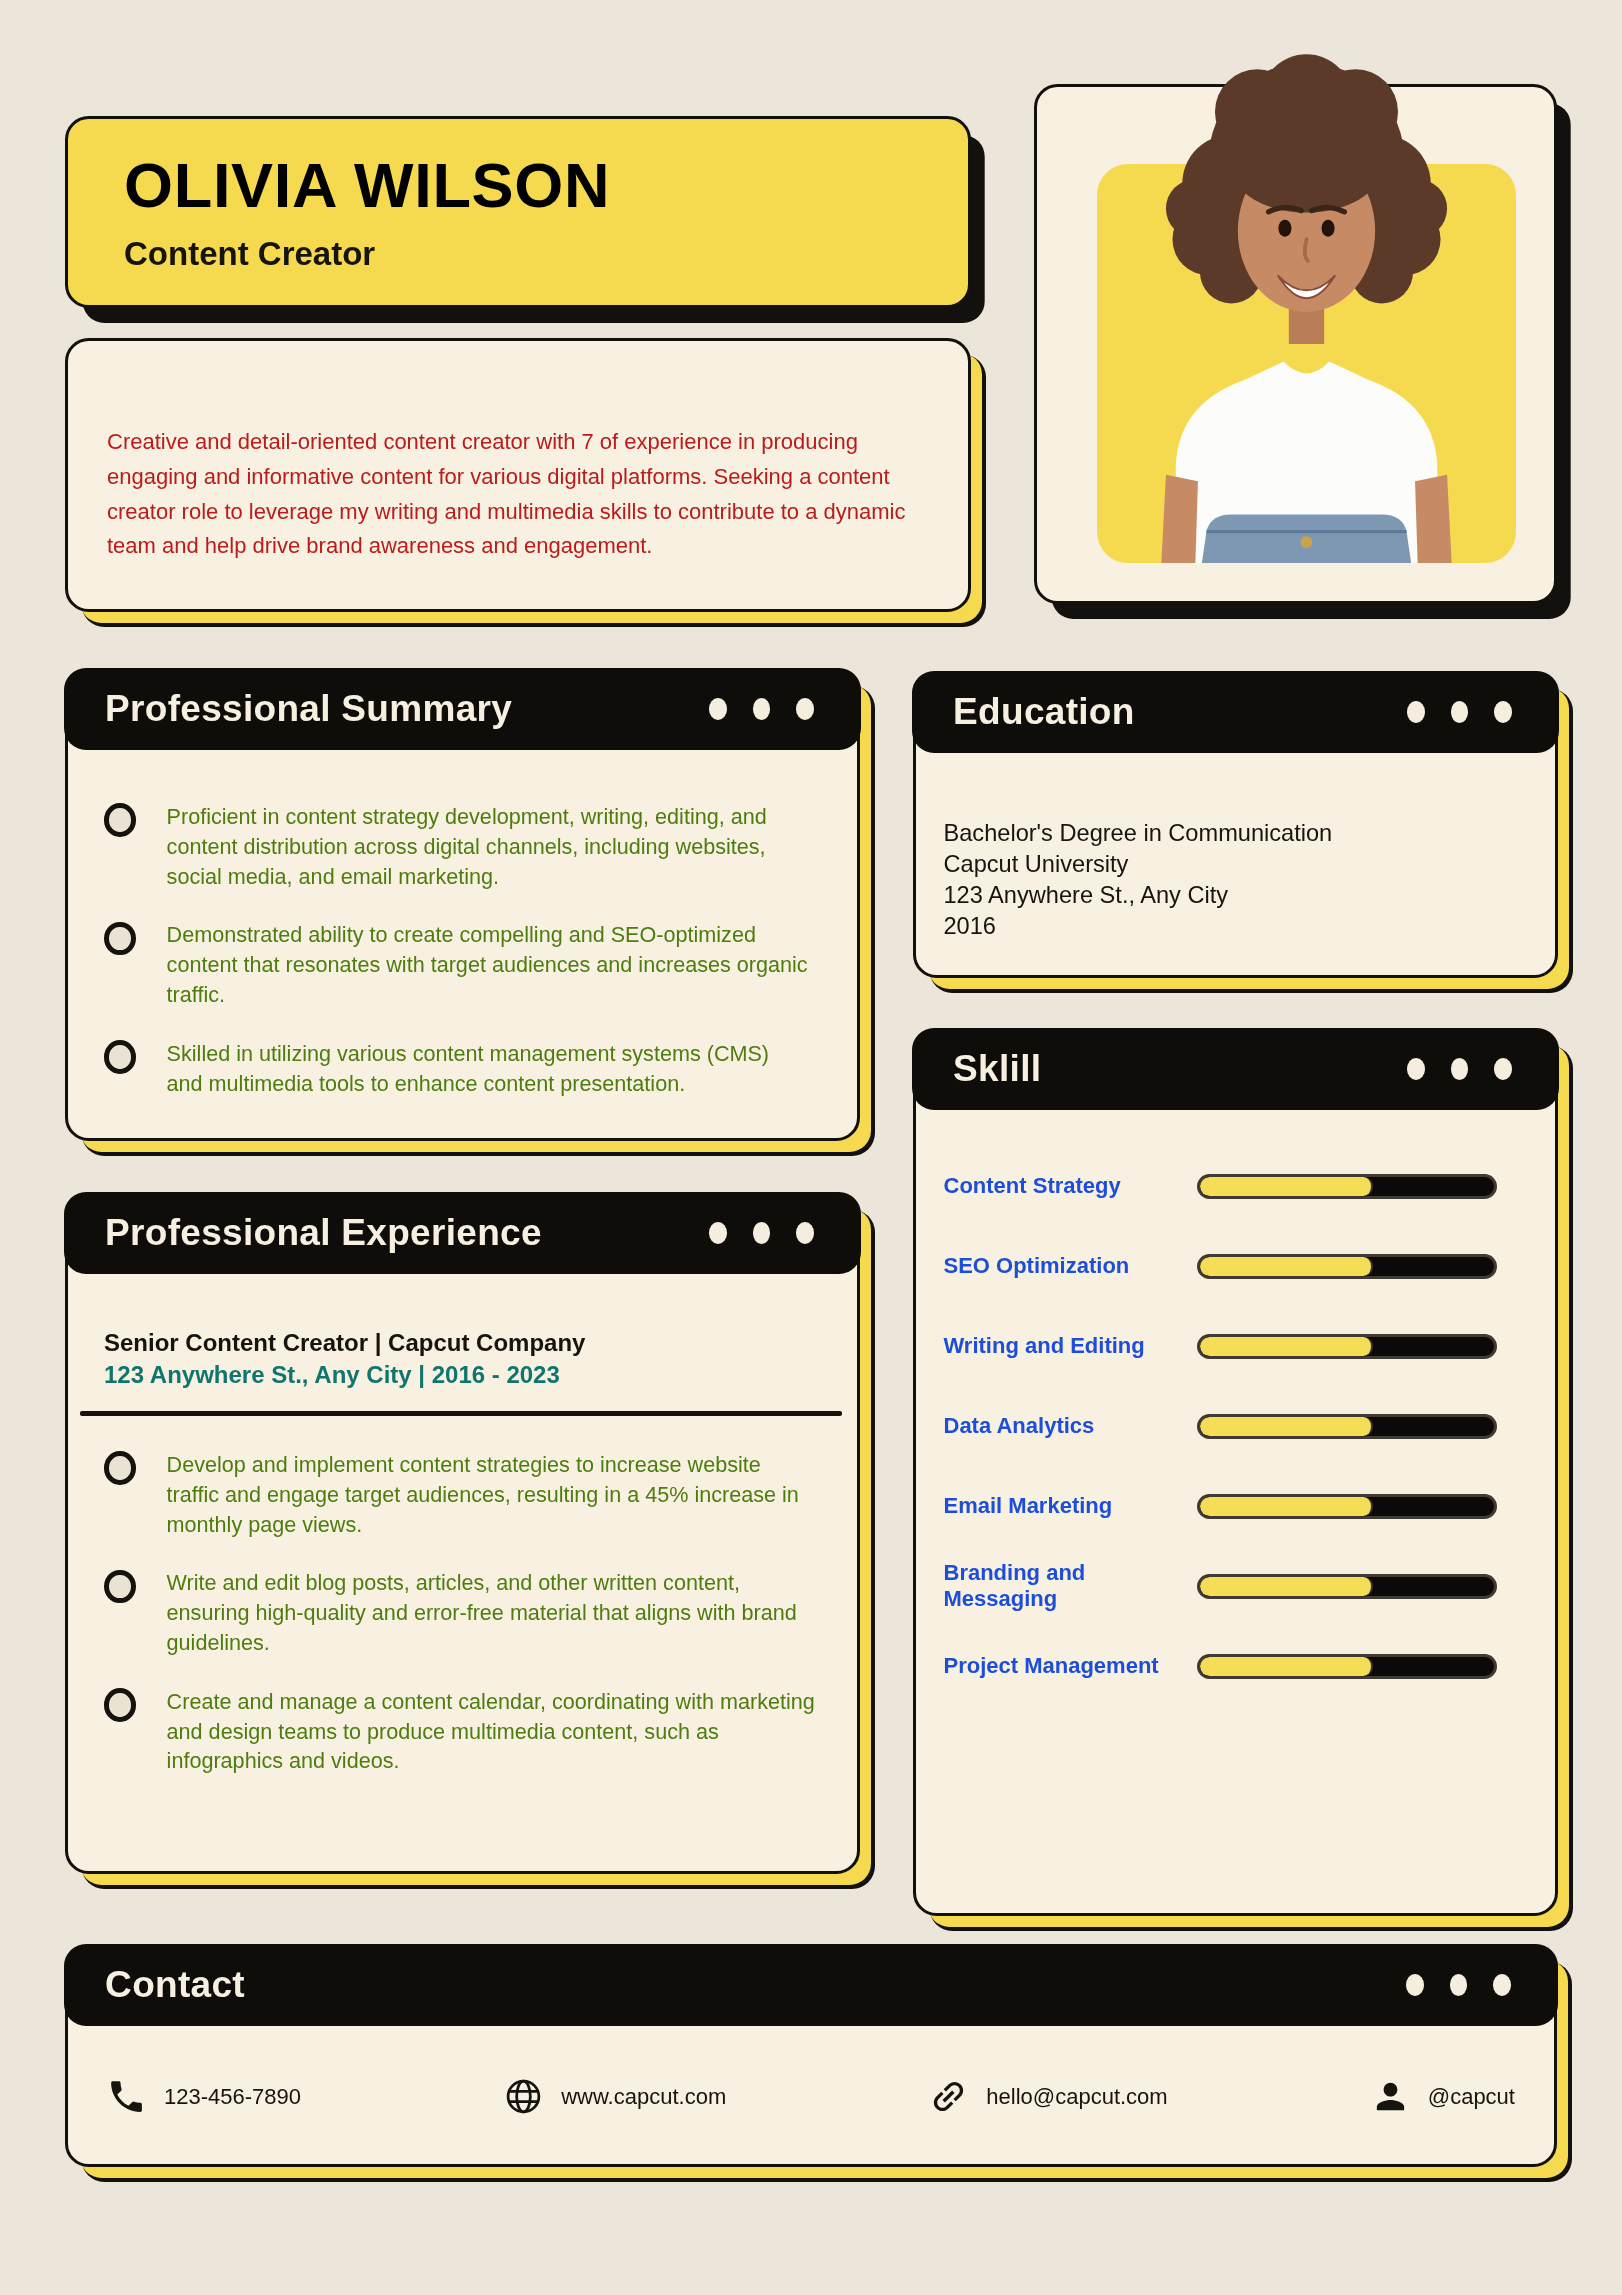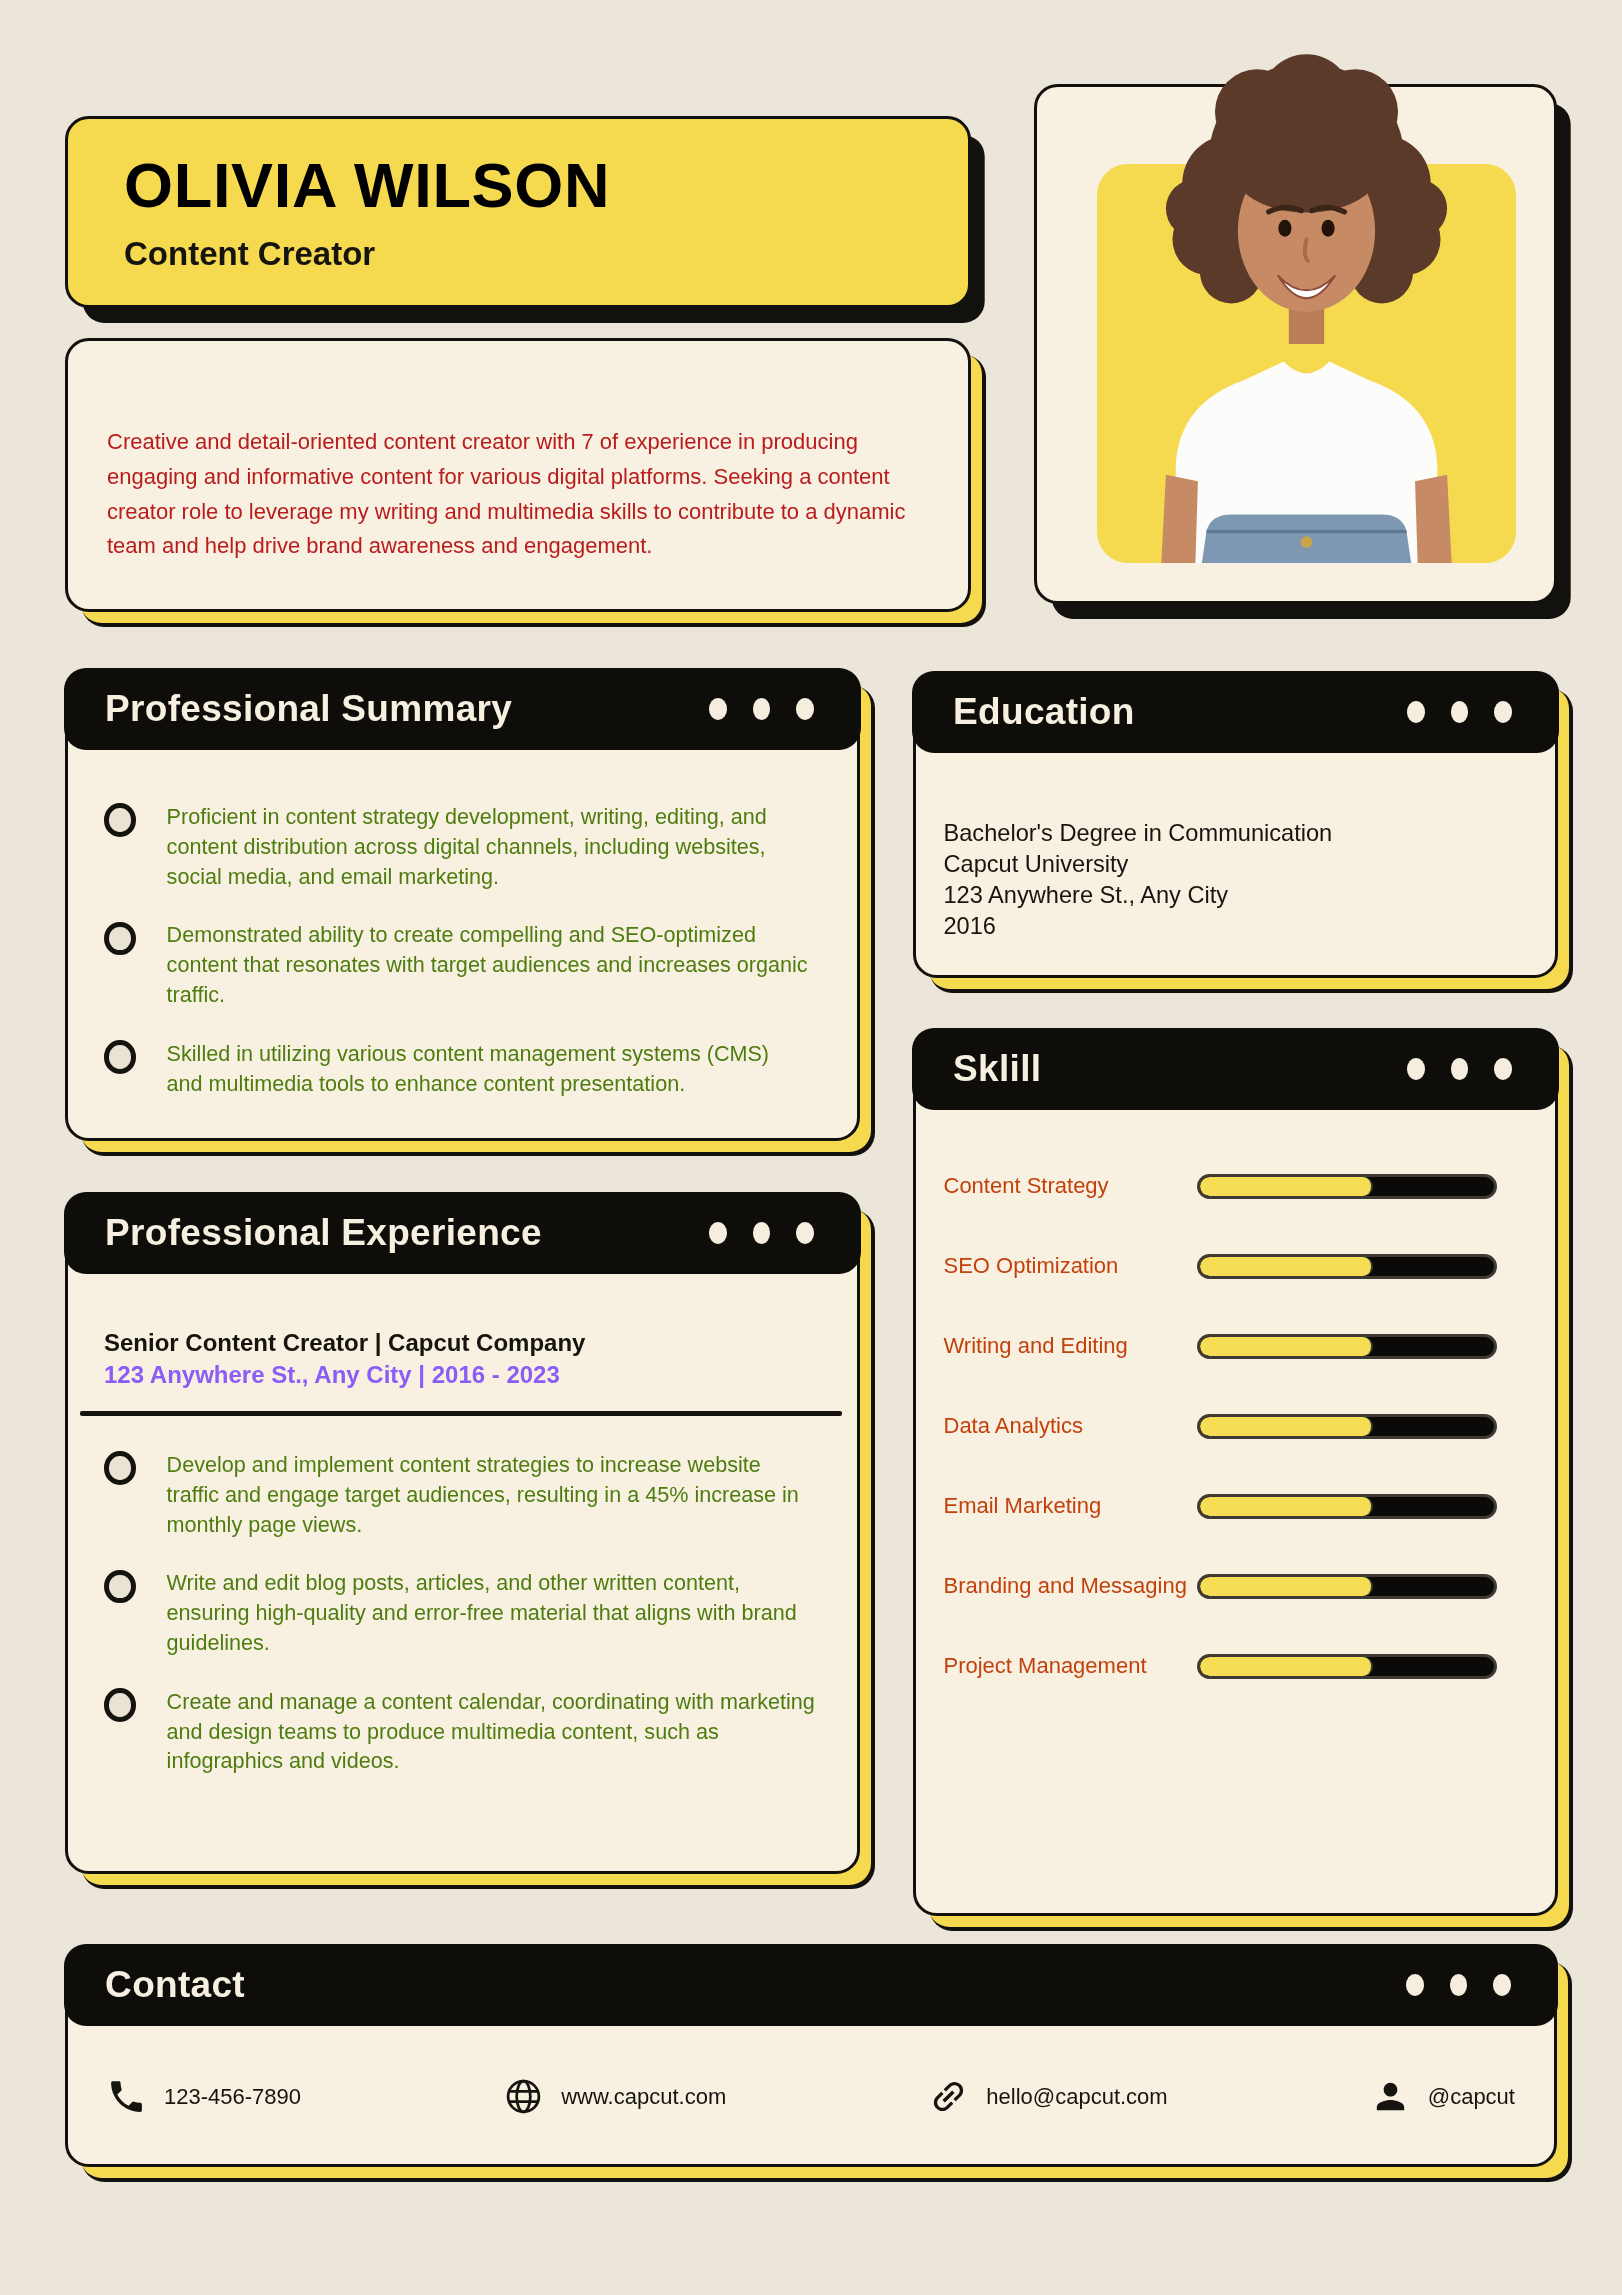--- a/index.html
+++ b/index.html
@@ -43,30 +43,30 @@
   
   .ps-card{left:65px;top:669px;width:795px;height:472px;padding:130px 46px 0 36px;}
 
   
   .edu-card{left:913px;top:672px;width:645px;height:306px;padding:143px 26px 0 27.5px;}
   .edu-lines{font-size:23.6px;line-height:1.31;color:#17150F;}
 
   
   .skill-card{left:913px;top:1029px;width:645px;height:887px;padding:131px 58px 0 27.5px;}
   .skill-row{display:flex;align-items:center;height:46px;margin-bottom:34px;}
-  .skill-label{flex:1;font-size:22px;font-weight:normal;color:#c2410c;}
+  .skill-label{flex:1;font-size:22px;font-weight:bold;color:#1d4ed8;}
   .skill-bar{flex:0 0 auto;width:300px;height:25px;background:#0B0A08;border:3.3px solid #403B32;
     border-radius:12.4px;position:relative;box-sizing:border-box;overflow:hidden;}
   .skill-fill{position:absolute;left:0;top:0;bottom:0;background:#F5DE55;border-radius:10.5px;
     border-right:2.6px solid #403B32;box-sizing:border-box;}
 
   
   .exp-card{left:65px;top:1193px;width:795px;height:681px;padding:131px 39px 0 36px;}
   .exp-role{font-size:24px;font-weight:bold;line-height:1.35;color:#15140F;}
-  .exp-meta{font-size:24px;font-weight:bold;line-height:1.35;color:#8b5cf6;}
+  .exp-meta{font-size:24px;font-weight:bold;line-height:1.35;color:#0f766e;}
   .exp-divider{height:4.6px;background:#14130E;margin:19.6px -23.6px 34px -23.6px;border-radius:2px;}
 
   
   .contact-card{left:65px;top:1945px;width:1492px;height:222px;padding:128px 39px 0 38px;}
   .contact-row{display:flex;justify-content:space-between;align-items:center;}
   .contact-item{display:flex;align-items:center;gap:17px;}
   .contact-item svg{width:41px;height:41px;flex:0 0 auto;}
   .contact-text{font-size:22px;color:#15140F;}
 </style>
 </head>

